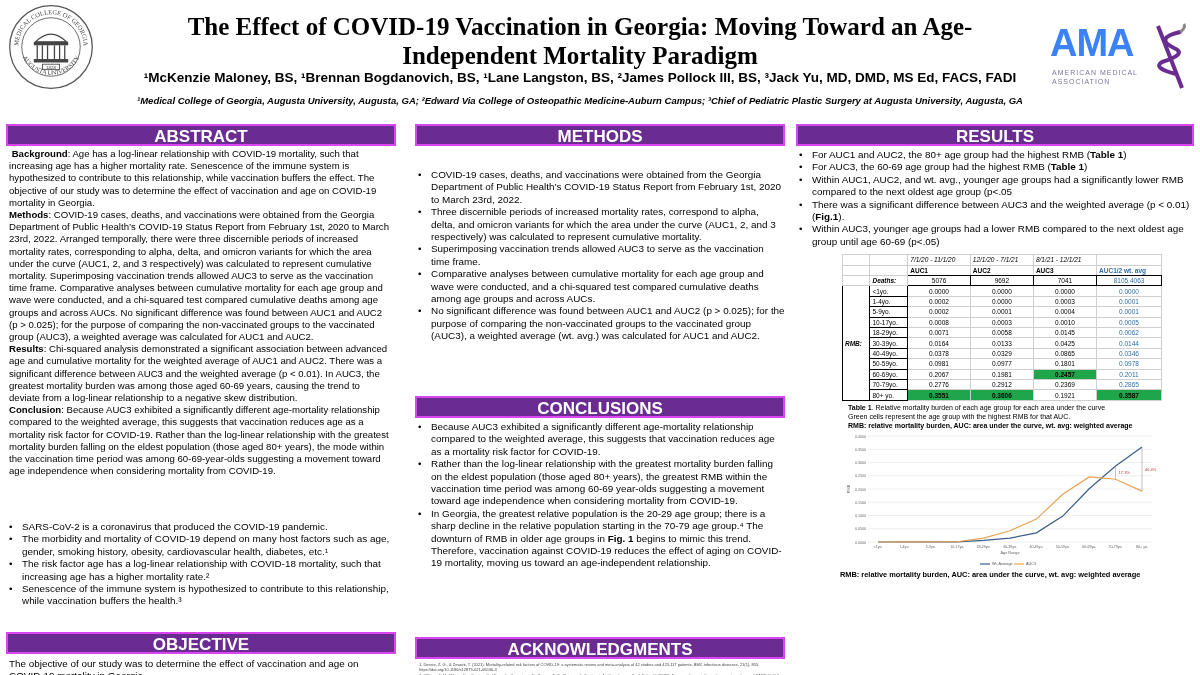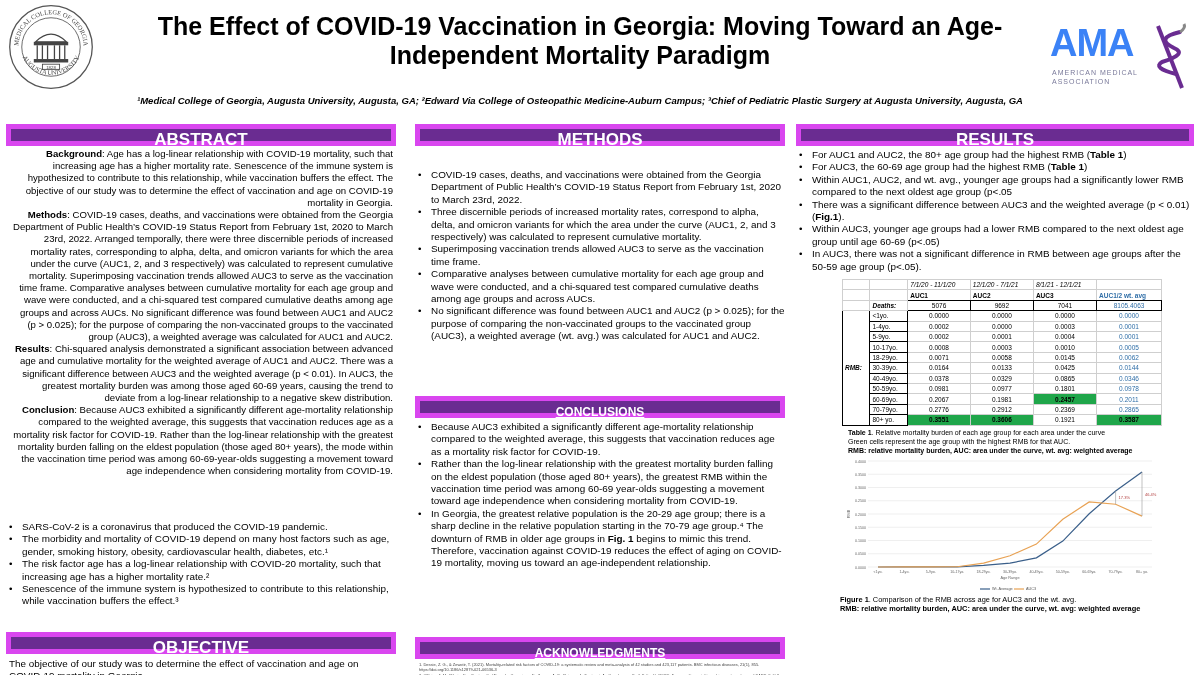--- a/index.html
+++ b/index.html
@@ -2,35 +2,35 @@
 <html><head>
 <meta charset="utf-8">
 <style>
   * { box-sizing: border-box; margin: 0; padding: 0; }
   html, body { width: 1200px; height: 675px; overflow: hidden; background: #ffffff; }
   body { font-family: "Liberation Sans", sans-serif; color: #000; position: relative; }
 
   .header { position: absolute; left: 0; top: 0; width: 1200px; height: 118px; }
   .seal { position: absolute; left: 8px; top: 4px; width: 86px; height: 86px; }
   .title { position: absolute; left: 100px; top: 12px; width: 960px; text-align: center;
-           font-family: Liberation Sans, sans-serif; font-weight: bold; font-size: 25px; line-height: 29px; color: #000; }
+           font-family: Liberation Serif, serif; font-weight: bold; font-size: 25px; line-height: 29px; color: #000; }
   .authors { position: absolute; left: 100px; top: 70px; width: 960px; text-align: center; font-weight: bold; font-size: 13.5px; }
   .affil { position: absolute; left: 100px; top: 95px; width: 960px; text-align: center; font-weight: bold; font-style: italic; font-size: 9.5px; }
   .ama { position: absolute; left: 1050px; top: 22px; width: 148px; height: 70px; }
   .ama-text { position: absolute; left: 0; top: 0; font-size: 38px; font-weight: bold; color: #3b82f6; letter-spacing: -1px; }
   .ama-sub { position: absolute; left: 2px; top: 46px; font-size: 7px; color: #7a7a9a; letter-spacing: 1px; line-height: 9px; }
   .ama-staff { position: absolute; left: 100px; top: 0; width: 40px; height: 70px; }
 
   .col { position: absolute; top: 124px; }
   .col1 { left: 6px; width: 390px; }
   .col2 { left: 415px; width: 370px; }
   .col3 { left: 796px; width: 398px; }
 
-  .sec-head { background: #6a2c91; color: #fff; text-align: center; font-weight: bold; font-size: 17px; height: 22px; line-height: 22px; border: 5px solid #d946ef; text-decoration: underline; }
-  .sec-head.alt { font-size: 12px; }
+  .sec-head { background: #6a2c91; color: #fff; text-align: center; font-weight: bold; font-size: 17px; height: 22px; line-height: 22px; border: 2px solid #d946ef; }
+  .sec-head.alt { font-size: 17px; }
   .body-text { font-family: "Liberation Sans", sans-serif; font-size: 9.6px; line-height: 12.2px; padding: 2px 3px; }
   .body-text b { font-weight: bold; }
   ul.bul { list-style: none; padding-left: 0; }
   ul.bul li { position: relative; padding-left: 16px; font-size: 9.9px; line-height: 12.4px; }
   ul.bul li::before { content: "•"; position: absolute; left: 3px; top: 0; }
   .refs { font-size: 4px; line-height: 5px; color: #444; padding: 3px 4px; }
   .refs div { margin-bottom: 0.5px; }
 
   
   .tbl-wrap { margin: 6px 0 0 46px; width: 320px; }
@@ -69,50 +69,51 @@
     <path id="arcTop" d="M12 50 A38 38 0 0 1 88 50" fill="none"></path>
     <path id="arcBot" d="M14 54 A37 37 0 0 0 86 54" fill="none"></path>
     <text font-size="7.5" fill="#444" font-family="Liberation Serif, serif"><textPath href="#arcTop" startOffset="50%" text-anchor="middle">MEDICAL COLLEGE OF GEORGIA</textPath></text>
     <text font-size="7.5" fill="#444" font-family="Liberation Serif, serif"><textPath href="#arcBot" startOffset="50%" text-anchor="middle">AUGUSTA UNIVERSITY</textPath></text>
   </svg>
 
   <div class="title">
     <div>The Effect of COVID-19 Vaccination in Georgia: Moving Toward an Age-</div>
     <div>Independent Mortality Paradigm</div>
   </div>
+  <div class="authors">¹McKenzie Maloney, BS, ¹Brennan Bogdanovich, BS, ¹Lane Langston, BS, ²James Pollock III, BS, ³Jack Yu, MD, DMD, MS Ed, FACS, FADI</div>
   <div class="affil">¹Medical College of Georgia, Augusta University, Augusta, GA; ²Edward Via College of Osteopathic Medicine-Auburn Campus; ³Chief of Pediatric Plastic Surgery at Augusta University, Augusta, GA</div>
 
   <div class="ama">
     <div class="ama-text">AMA</div>
     <div class="ama-sub">
       <div>AMERICAN MEDICAL</div>
       <div>ASSOCIATION</div>
     </div>
     <svg class="ama-staff" viewBox="0 0 40 70">
       <line x1="8" y1="4" x2="32" y2="66" stroke="#6a2c91" stroke-width="4"></line>
       <path d="M30 10 Q4 16 24 26 Q38 32 12 40 Q2 46 26 52" fill="none" stroke="#6a2c91" stroke-width="4" stroke-linecap="round"></path>
       <path d="M30 10 Q36 6 34 2" fill="none" stroke="#888" stroke-width="3"></path>
     </svg>
   </div>
 </div>
 
 <div class="col col1">
   <div class="sec-head">ABSTRACT</div>
-  <div class="body-text" style="height:373px;text-align:right;">
+  <div class="body-text" style="height:373px;">
     <p>&nbsp;<b>Background</b><span>: Age has a log-linear relationship with COVID-19 mortality, such that increasing age has a higher mortality rate. Senescence of the immune system is hypothesized to contribute to this relationship, while vaccination buffers the effect. The objective of our study was to determine the effect of vaccination and age on COVID-19 mortality in Georgia.</span></p>
     <p><b>Methods</b><span>: COVID-19 cases, deaths, and vaccinations were obtained from the Georgia Department of Public Health’s COVID-19 Status Report from February 1st, 2020 to March 23rd, 2022. Arranged temporally, there were three discernible periods of increased mortality rates, corresponding to alpha, delta, and omicron variants for which the area under the curve (AUC1, 2,  and 3 respectively) was calculated to represent cumulative mortality. Superimposing vaccination trends allowed AUC3 to serve as the vaccination time frame. Comparative analyses between cumulative mortality for each age group and wave were conducted, and a chi-squared test compared cumulative deaths among age groups and across AUCs. No significant difference was found between AUC1 and AUC2 (p &gt; 0.025); for the purpose of comparing the non-vaccinated groups to the vaccinated group (AUC3), a weighted average was calculated for AUC1 and AUC2.</span></p>
     <p><b>Results</b><span>: Chi-squared analysis demonstrated a significant association between advanced age and cumulative mortality for the weighted average of AUC1 and AUC2. There was a significant difference between AUC3 and the weighted average (p &lt; 0.01). In AUC3, the greatest mortality burden was among those aged 60-69 years, causing the trend to deviate from a log-linear relationship to a negative skew distribution.</span></p>
     <p><b>Conclusion</b><span>: Because AUC3 exhibited a significantly different age-mortality relationship compared to the weighted average, this suggests that vaccination reduces age as a mortality risk factor for COVID-19.  Rather than the log-linear relationship with the greatest mortality burden falling on the eldest population (those aged 80+ years), the mode within the vaccination time period was among 60-69-year-olds suggesting a movement toward age independence when considering mortality from COVID-19.</span></p>
   </div>
 
   <ul class="bul" style="padding-top:2px;height:113px;">
     <li>SARS-CoV-2 is a coronavirus that produced the COVID-19 pandemic.</li>
     <li>The morbidity and mortality of COVID-19 depend on many host factors such as age, gender, smoking history, obesity, cardiovascular health, diabetes, etc.¹</li>
-    <li>The risk factor age has a log-linear relationship with COVID-20 mortality, such that increasing age has a higher mortality rate.²</li>
-    <li>Senescence of the immune system is hypothesized to contribute to this relationship, while vaccination buffers the effect.³</li>
+    <li>The risk factor age has a log-linear relationship with COVID-18 mortality, such that increasing age has a higher mortality rate.²</li>
+    <li>Senescence of the immune system is hypothesized to contribute to this relationship, while vaccination buffers the health.³</li>
   </ul>
 
   <div class="sec-head">OBJECTIVE</div>
   <div class="body-text" style="font-size:9.9px;padding-top:4px;">The objective of our study was to determine the effect of vaccination and age on COVID-19 mortality in Georgia.</div>
 </div>
 
 <div class="col col2">
   <div class="sec-head">METHODS</div>
   <ul class="bul" style="padding-top:3px;height:230px;margin-top:20px;">
     <li>COVID-19 cases, deaths, and vaccinations were obtained from the Georgia Department of Public Health’s COVID-19 Status Report from February 1st, 2020 to March 23rd, 2022.</li>
@@ -139,21 +140,20 @@
 </div>
 
 <div class="col col3">
   <div class="sec-head">RESULTS</div>
   <ul class="bul" id="results-list" style="padding-top:3px;">
     <li><span>For AUC1 and AUC2, the 80+ age group had the highest RMB (</span><b>Table 1</b><span>)</span></li>
     <li><span>For AUC3, the 60-69 age group had the highest RMB (</span><b>Table 1</b><span>)</span></li>
     <li><span>Within AUC1, AUC2, and wt. avg., younger age groups had a significantly lower RMB compared to the next oldest age group (p&lt;.05</span></li>
     <li><span>There was a significant difference between AUC3 and the weighted average (p &lt; 0.01)(</span><b>Fig.1</b><span>).</span></li>
     <li><span>Within AUC3, younger age groups had a lower RMB compared to the next oldest age group until age 60-69 (p&lt;.05)</span></li>
-    <li><span>In AUC3, there was not a significant difference in RMB between age groups after the 50-59 age group (p&lt;.05).</span></li>
   </ul>
 
   <div class="tbl-wrap">
     <table class="rmb" id="rmb-table">
       <tbody id="rmb-tbody">
           <tr>
             <td></td>
             <td></td>
             <td class="italic" style="text-align: left;">7/1/20 - 11/1/20</td>
             <td class="italic" style="text-align: left;">12/1/20 - 7/1/21</td>
@@ -302,16 +302,15 @@
         <text x="276.6" y="44.1495" font-size="4" fill="#b03a3a" font-family="Liberation Sans, sans-serif">17.3%</text>
         <line x1="300" x2="300" y1="16.94449999999999" y2="61.093500000000006" stroke="#999" stroke-width="0.6"></line>
         <text x="303" y="40.519" font-size="4" fill="#b03a3a" font-family="Liberation Sans, sans-serif">46.4%</text>
         <line x1="138" x2="148" y1="134" y2="134" stroke="#3a5f8a" stroke-width="1.2"></line>
         <text x="150" y="135.4" font-size="3.8" fill="#555" font-family="Liberation Sans, sans-serif">Wt. Average</text>
         <line x1="172" x2="182" y1="134" y2="134" stroke="#e8a254" stroke-width="1.2"></line>
         <text x="184" y="135.4" font-size="3.8" fill="#555" font-family="Liberation Sans, sans-serif">AUC3</text>
       </svg>
   </div>
   <div class="fig-caption">
-    <div><b>Figure 1</b><span>. Comparison of the RMB across age for AUC3 and the wt. avg.</span></div>
     <div style="font-weight:bold;">RMB: relative mortality burden, AUC: area under the curve, wt. avg: weighted average</div>
   </div>
 </div>
 
 </body></html>

